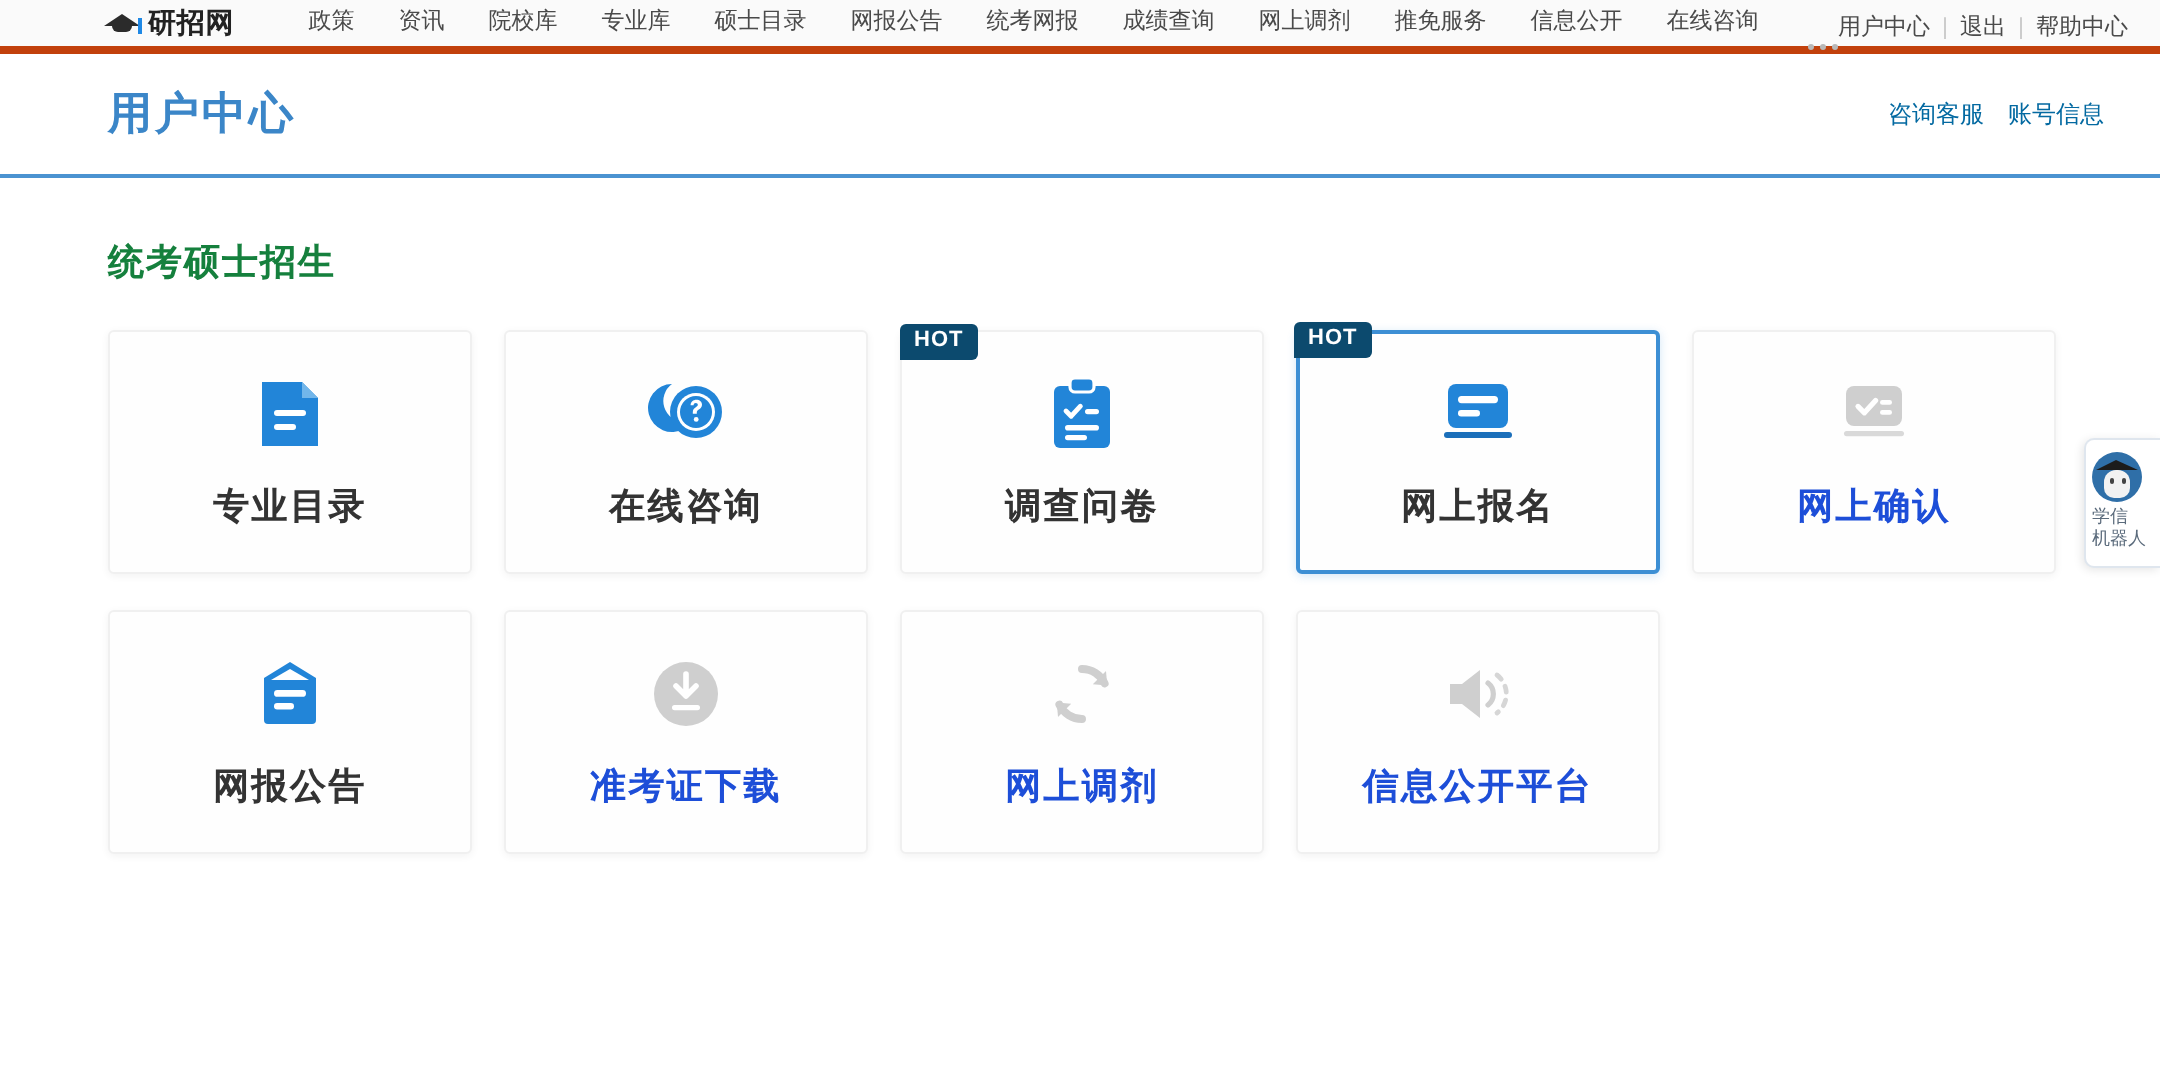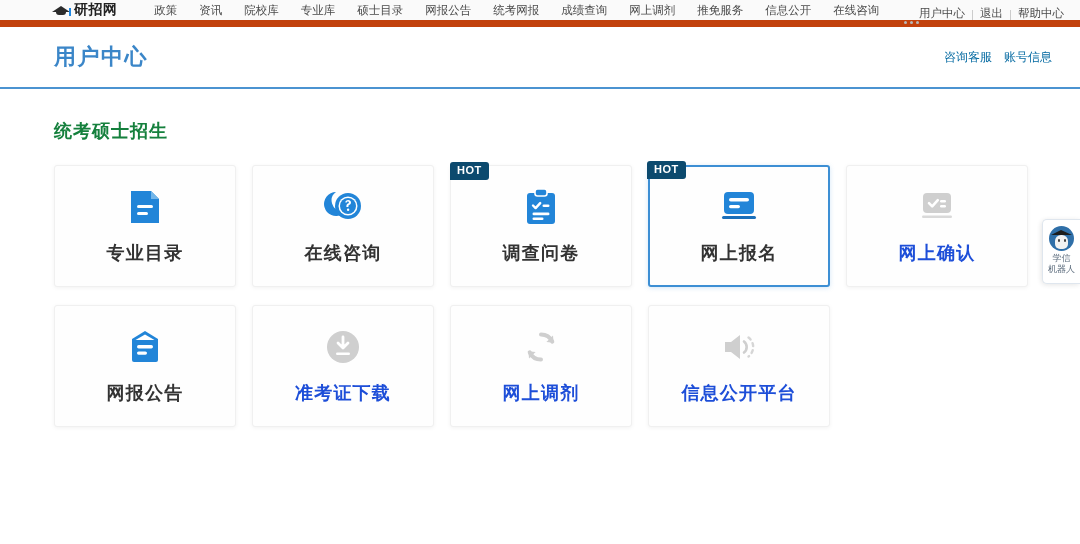--- a/index.html
+++ b/index.html
@@ -9,21 +9,21 @@
     overflow: hidden;
     background: #ffffff;
     font-family: "Liberation Sans", "DejaVu Sans", sans-serif;
     -webkit-font-smoothing: antialiased;
   }
 
   
   .topnav {
     height: 27px;
     background: #fafafa;
-    border-bottom: 7px solid #c2410c;
+    border-bottom: 4px solid #c2410c;
     display: flex;
     align-items: center;
     padding: 0 14px 0 52px;
     position: relative;
   }
   .logo {
     display: flex;
     align-items: center;
     gap: 4px;
     margin-right: 26px;
@@ -176,21 +176,21 @@
     right: 0; top: 130px;
     width: 38px;
     background: #ffffff;
     border: 1px solid #dfe6ee;
     border-right: none;
     border-radius: 5px 0 0 5px;
     box-shadow: -1px 1px 5px rgba(0,0,0,0.10);
     padding: 6px 3px 7px;
     display: flex;
     flex-direction: column;
-    align-items: center;
+    align-items: flex-start;
     cursor: pointer;
     z-index: 20;
   }
   .robot-avatar {
     width: 25px; height: 25px;
     border-radius: 50%;
     background: #2f6fa8;
     position: relative;
     overflow: hidden;
     margin-bottom: 2px;

